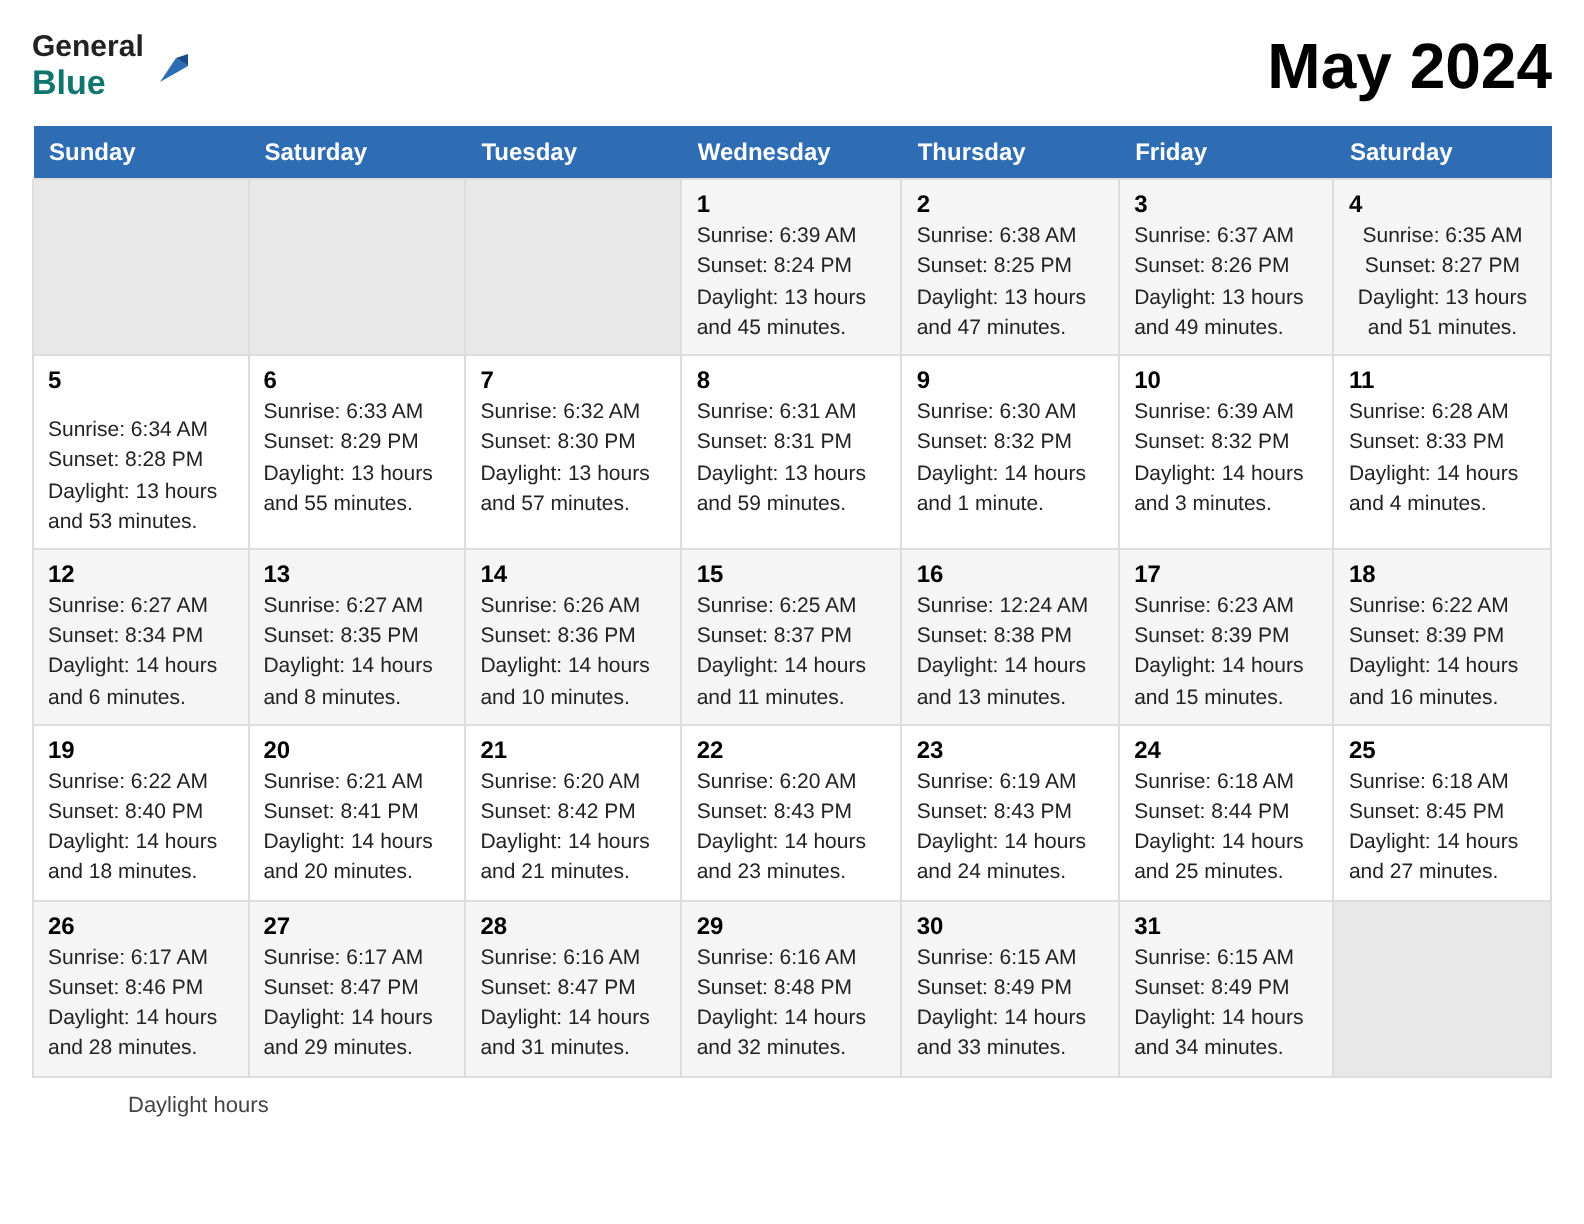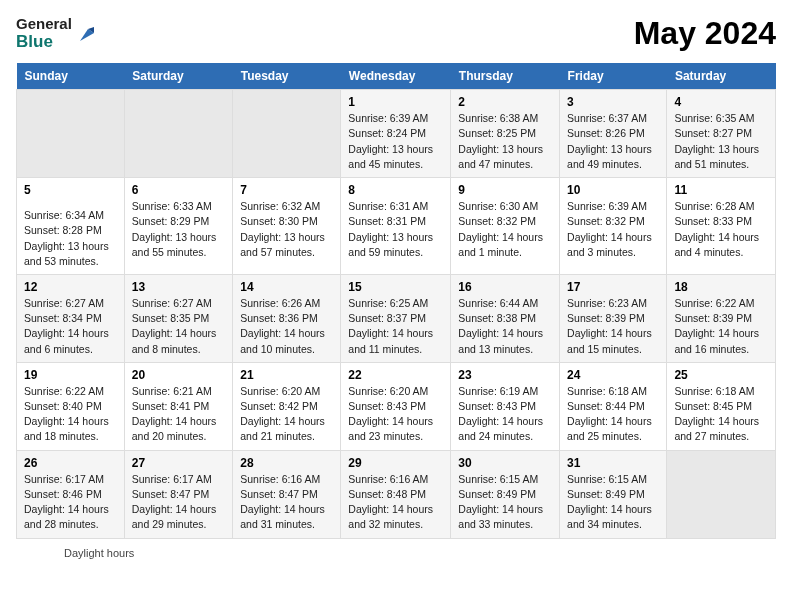--- a/index.html
+++ b/index.html
@@ -155,21 +155,21 @@
         </td>
         <td>
           <span class="day-num">3</span>
           <div class="day-info" style="white-space: pre-line;">Sunrise: 6:37 AM
 Sunset: 8:26 PM
 Daylight: 13 hours
 and 49 minutes.</div>
         </td>
         <td>
           <span class="day-num">4</span>
-          <div class="day-info" style="white-space: pre-line;">Sunrise: 6:35 AM
+          <div class="day-info" style="white-space: pre-line; text-align: center;">Sunrise: 6:35 AM
 Sunset: 8:27 PM
 Daylight: 13 hours
 and 51 minutes.</div>
         </td>
       </tr>
       <tr>
         <td>
           <span class="day-num">5</span>
           <div class="day-info" style="white-space: pre-line; margin-top: 11px;">Sunrise: 6:34 AM
 Sunset: 8:28 PM
@@ -243,21 +243,21 @@
         </td>
         <td>
           <span class="day-num">15</span>
           <div class="day-info" style="white-space: pre-line;">Sunrise: 6:25 AM
 Sunset: 8:37 PM
 Daylight: 14 hours
 and 11 minutes.</div>
         </td>
         <td>
           <span class="day-num">16</span>
-          <div class="day-info" style="white-space: pre-line;">Sunrise: 6:44 AM
+          <div class="day-info" style="white-space: pre-line;">Sunrise: 12:24 AM
 Sunset: 8:38 PM
 Daylight: 14 hours
 and 13 minutes.</div>
         </td>
         <td>
           <span class="day-num">17</span>
           <div class="day-info" style="white-space: pre-line;">Sunrise: 6:23 AM
 Sunset: 8:39 PM
 Daylight: 14 hours
 and 15 minutes.</div>

